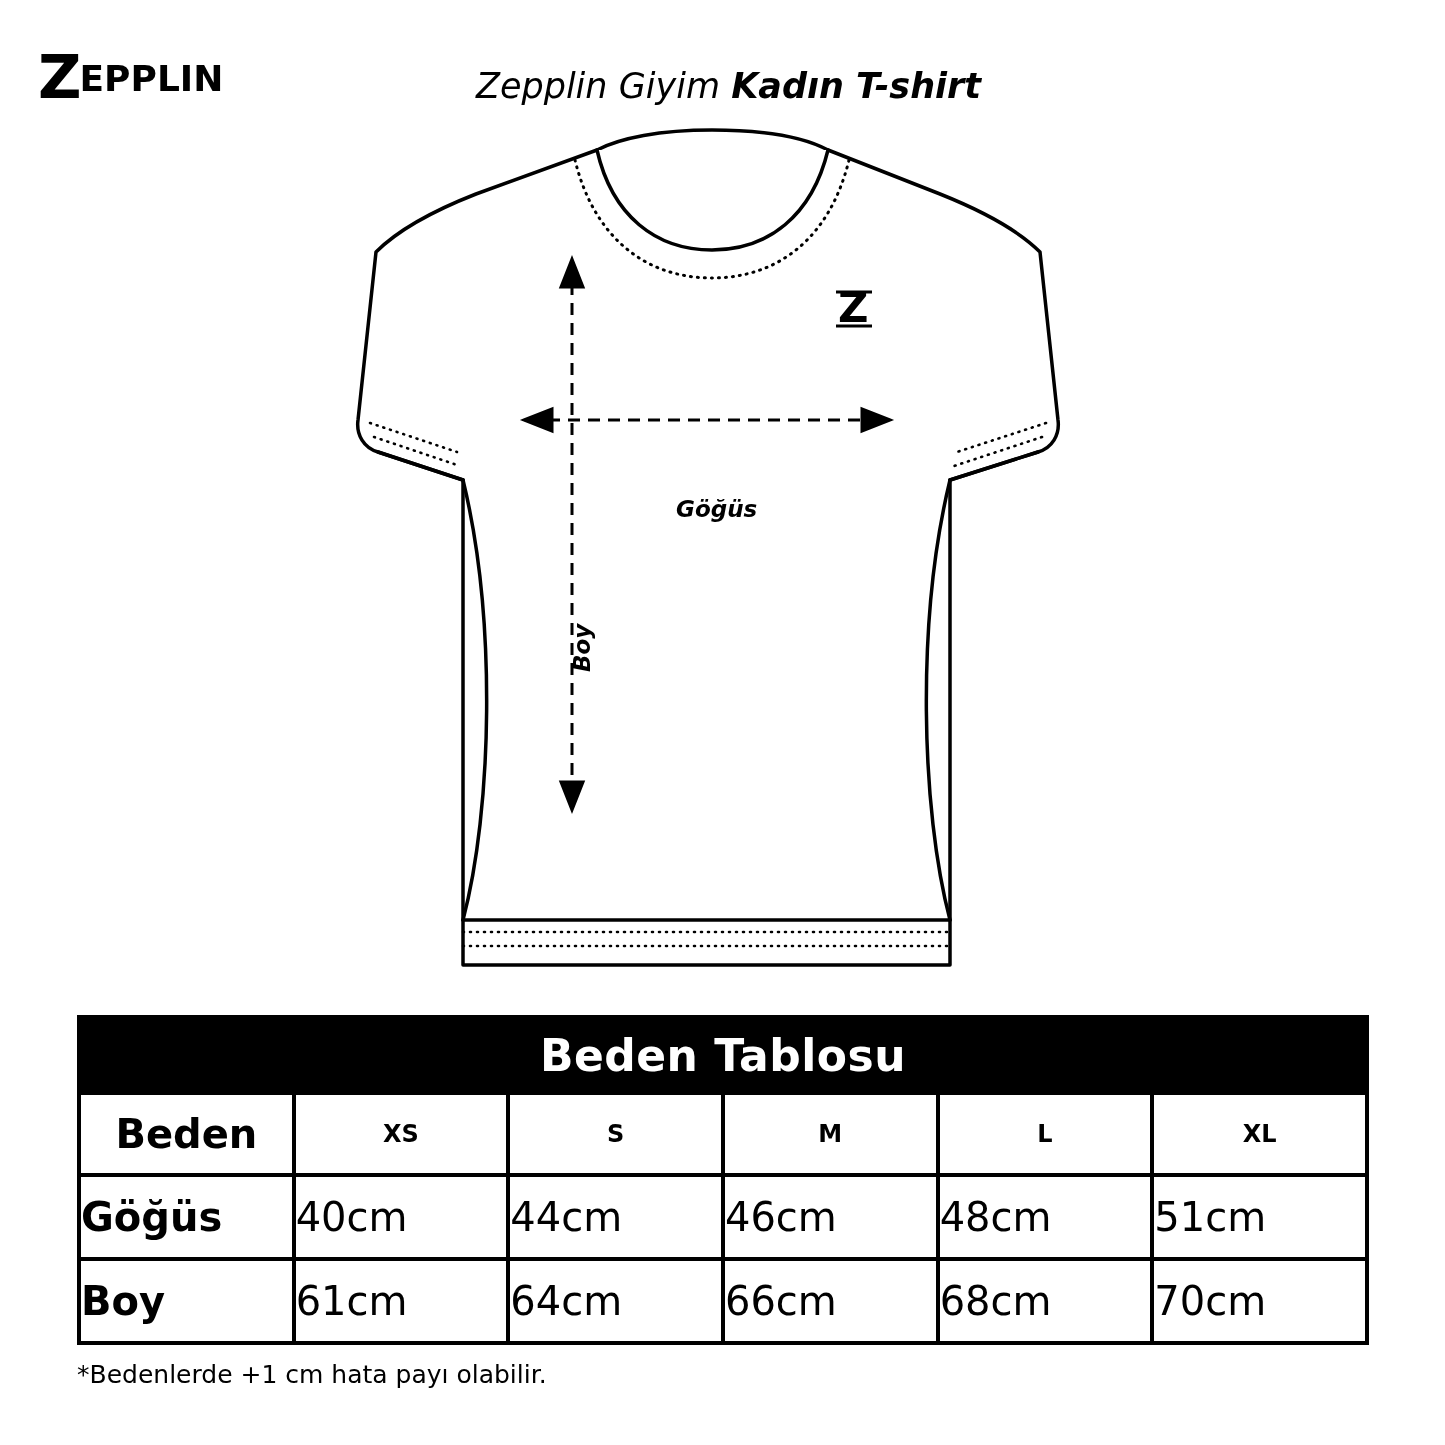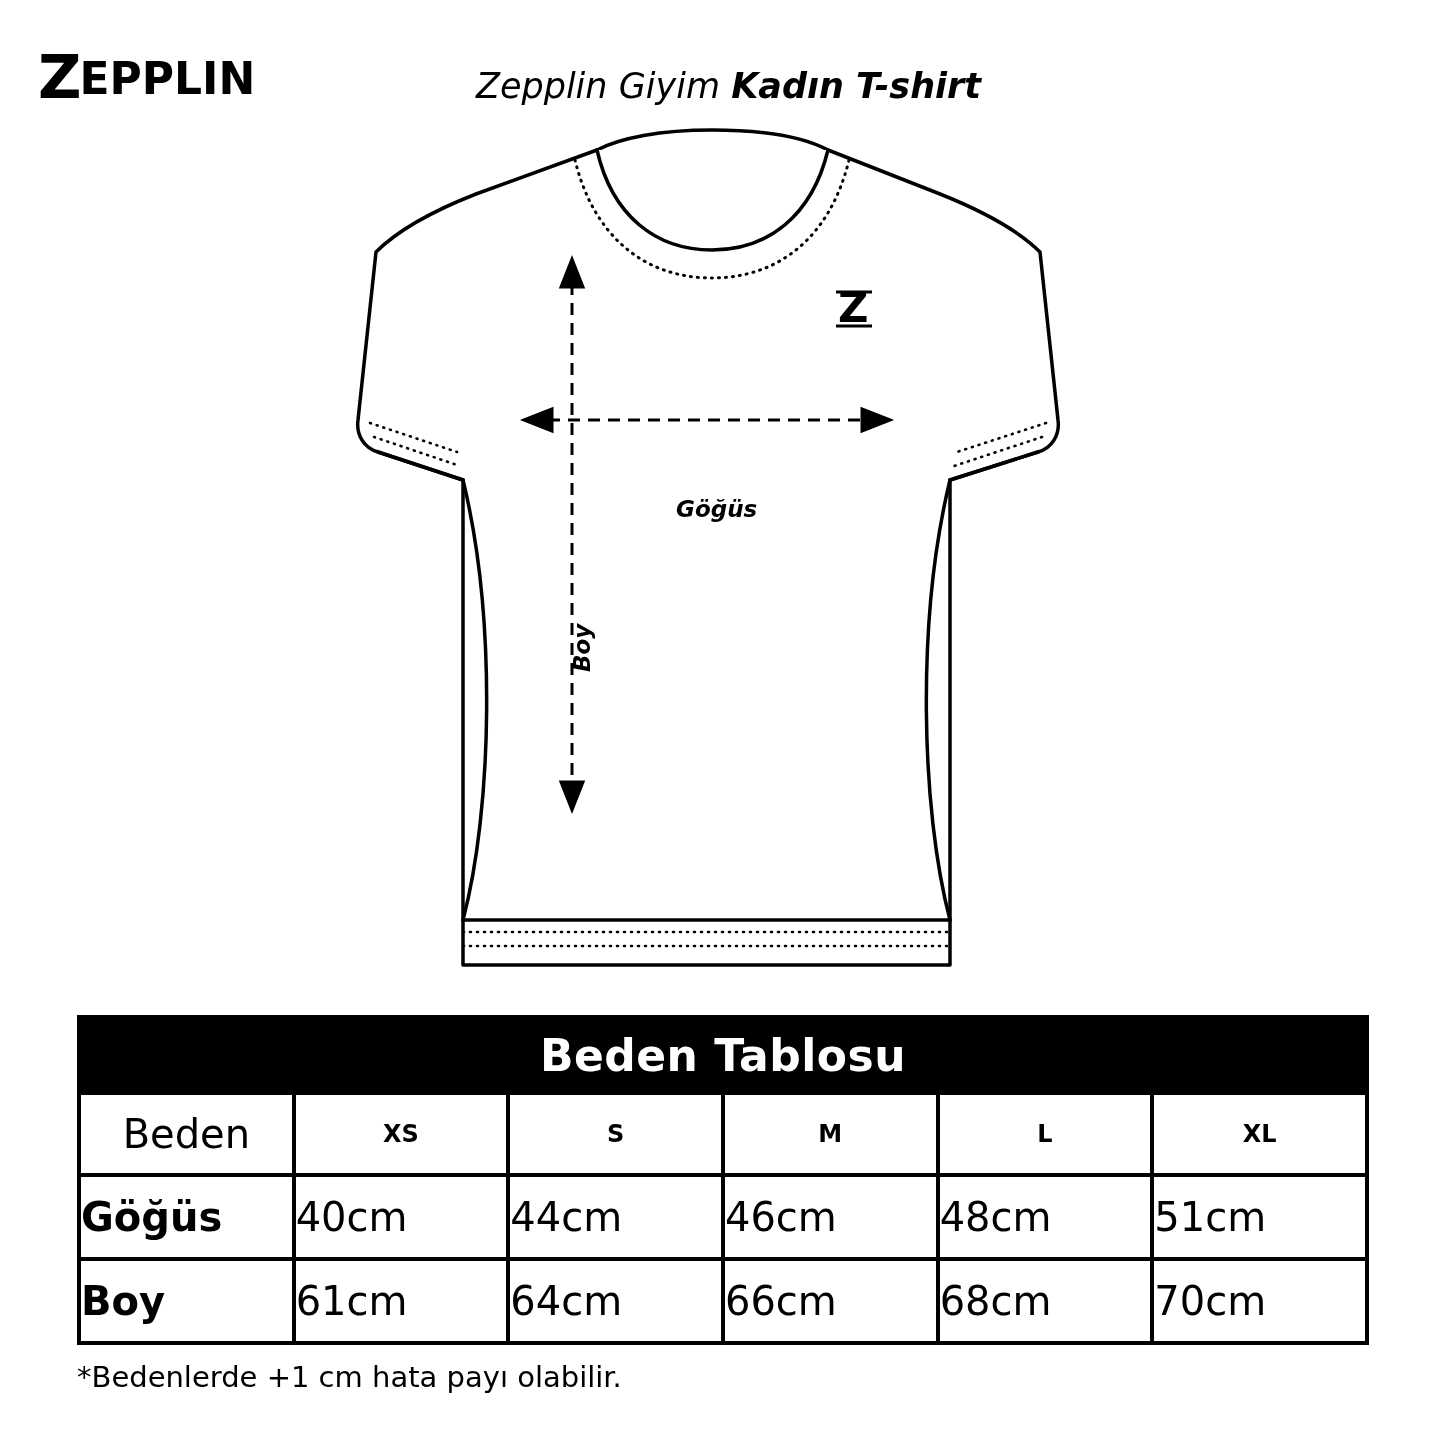--- a/index.html
+++ b/index.html
@@ -37,21 +37,21 @@
     font-weight: bold;
     font-size: 60px;
     line-height: 54px;
     letter-spacing: -2px;
     position: relative;
     top: -2px;
   }
   .brand-rest {
     font-family: "DejaVu Sans", sans-serif;
     font-weight: bold;
-    font-size: 44px;
+    font-size: 36px;
     line-height: 54px;
     letter-spacing: 0px;
   }
   .header-title {
     position: absolute;
     left: 6px;
     top: 66px;
     width: 1445px;
     text-align: center;
     font-size: 35px;
@@ -113,21 +113,21 @@
     background: #000000;
     color: #ffffff;
     text-align: center;
     font-size: 44px;
     font-weight: bold;
     height: 72px;
     letter-spacing: 0.5px;
   }
   .row-head-cell {
     font-size: 40px;
-    font-weight: normal;
+    font-weight: bold;
     text-align: center;
     height: 78px;
   }
   .size-head-cell {
     font-size: 24px;
     font-weight: bold;
     text-align: center;
     height: 78px;
   }
   .row-label {
@@ -140,21 +140,21 @@
   .val-cell {
     font-size: 40px;
     text-align: left;
     padding-left: 16px;
     height: 80px;
   }
   .footnote {
     position: absolute;
     left: 77px;
     top: 1360px;
-    font-size: 29px;
+    font-size: 25px;
     white-space: nowrap;
   }
 </style>
 </head>
 <body>
 
 <div class="header">
   <div class="brand-logo">
     <span class="brand-z">Z</span>
     <span class="brand-rest">EPPLIN</span>

